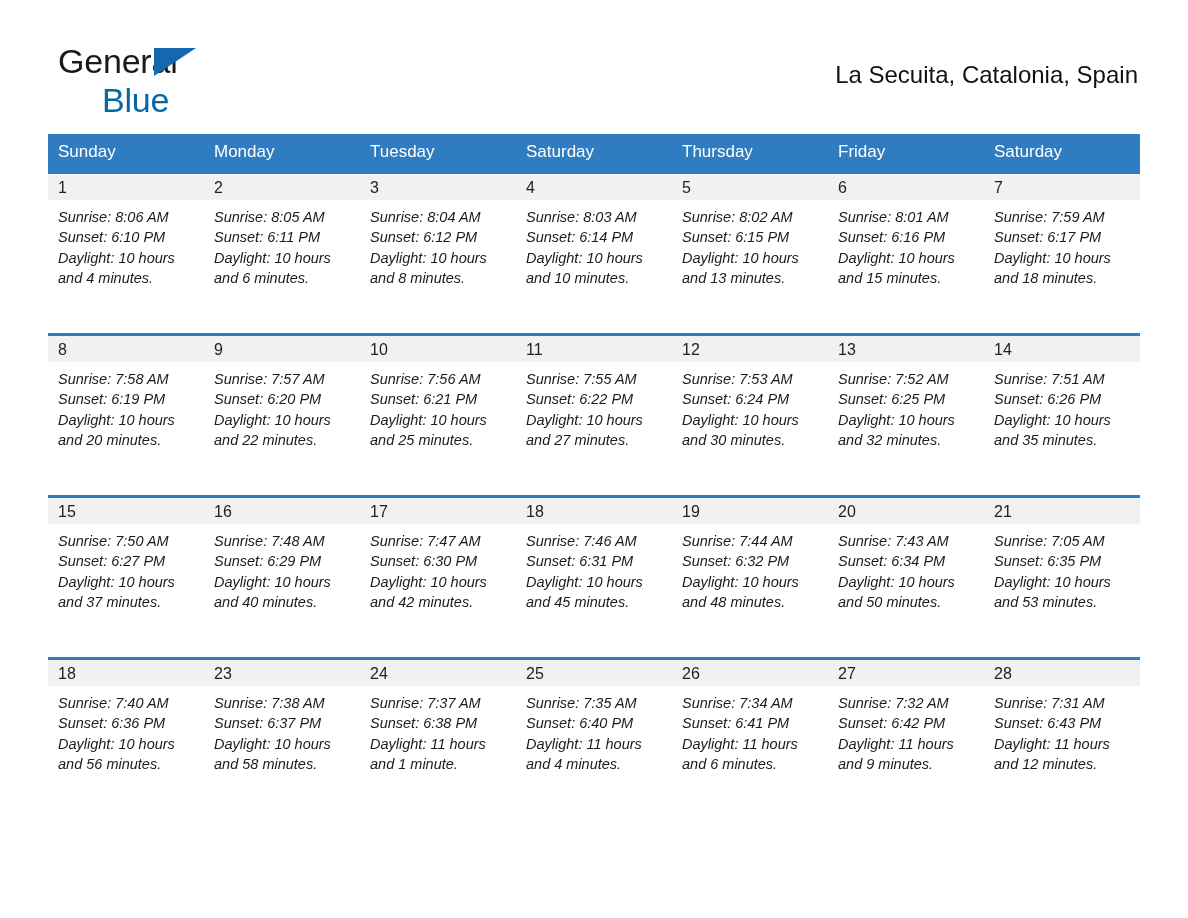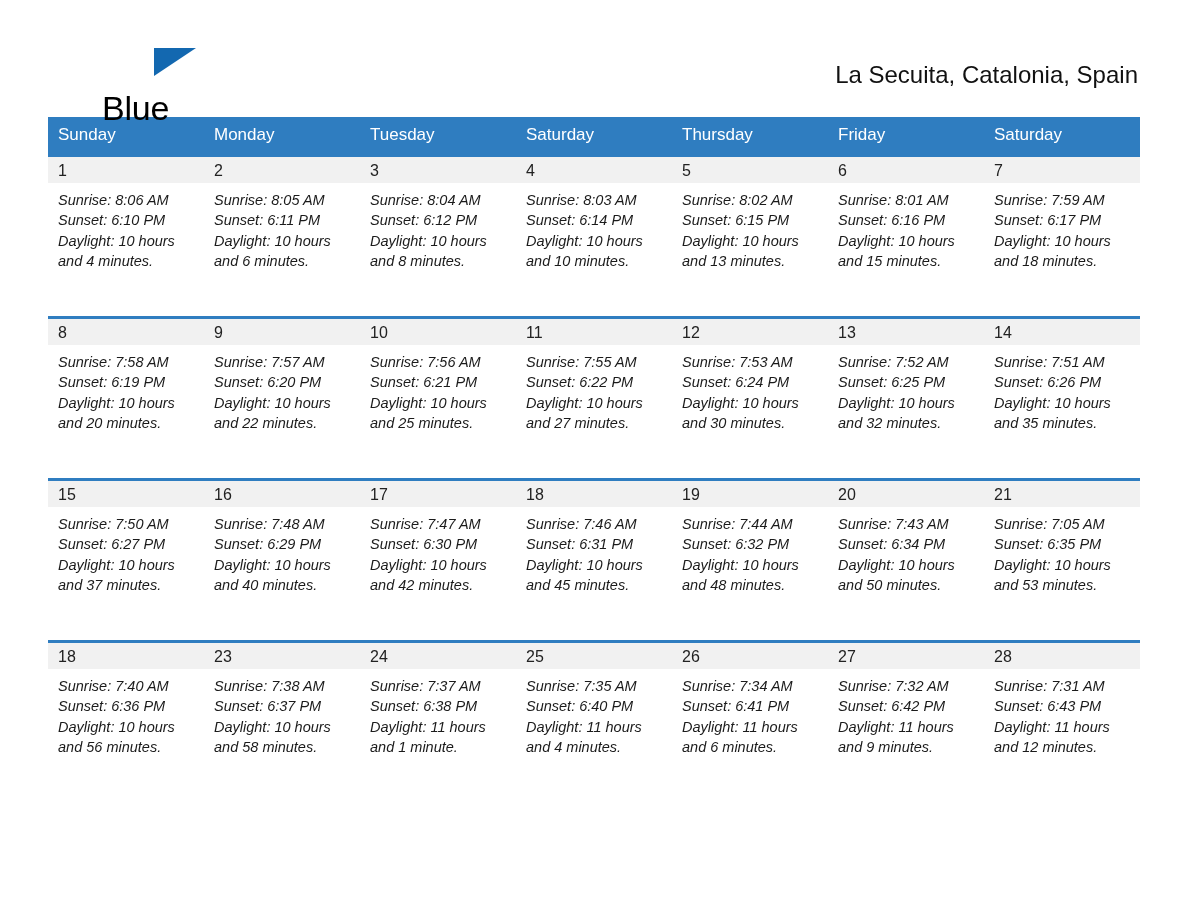--- a/index.html
+++ b/index.html
@@ -45,23 +45,23 @@
     top: 0;
     font-size: 34px;
     color: #1a1a1a;
     letter-spacing: -0.2px;
     line-height: 38px;
     font-weight: 400;
   }
   .brand-blue {
     position: absolute;
     left: 44px;
-    top: 47px;
+    top: 39px;
     font-size: 34px;
-    color: #000000;
+    color: #0369a1;
     letter-spacing: -0.2px;
     line-height: 38px;
     font-weight: 400;
   }
   .brand-triangle {
     position: absolute;
     left: 96px;
     top: 6px;
     width: 0;
     height: 0;
@@ -85,21 +85,21 @@
     font-size: 24px;
     font-weight: 400;
     color: #111111;
     line-height: 30px;
     margin-top: 18px;
     white-space: nowrap;
   }
 
   
   .calendar {
-    margin-top: 11px;
+    margin-top: 28px;
     width: 1092px;
     border-collapse: collapse;
     table-layout: fixed;
   }
 
   .dow-row th {
     background: #2f7dc0;
     color: #ffffff;
     font-size: 17px;
     font-weight: 400;
@@ -144,20 +144,21 @@
   }
 </style>
 </head>
 <body>
 
 <div class="page">
 
   <div class="header">
 
     <div class="brand">
+      <span class="brand-general">General</span>
       <span class="brand-triangle"></span>
       <span class="brand-blue">Blue</span>
     </div>
 
     <div class="title-block">
       <div class="location-title">La Secuita, Catalonia, Spain</div>
     </div>
 
   </div>
 

